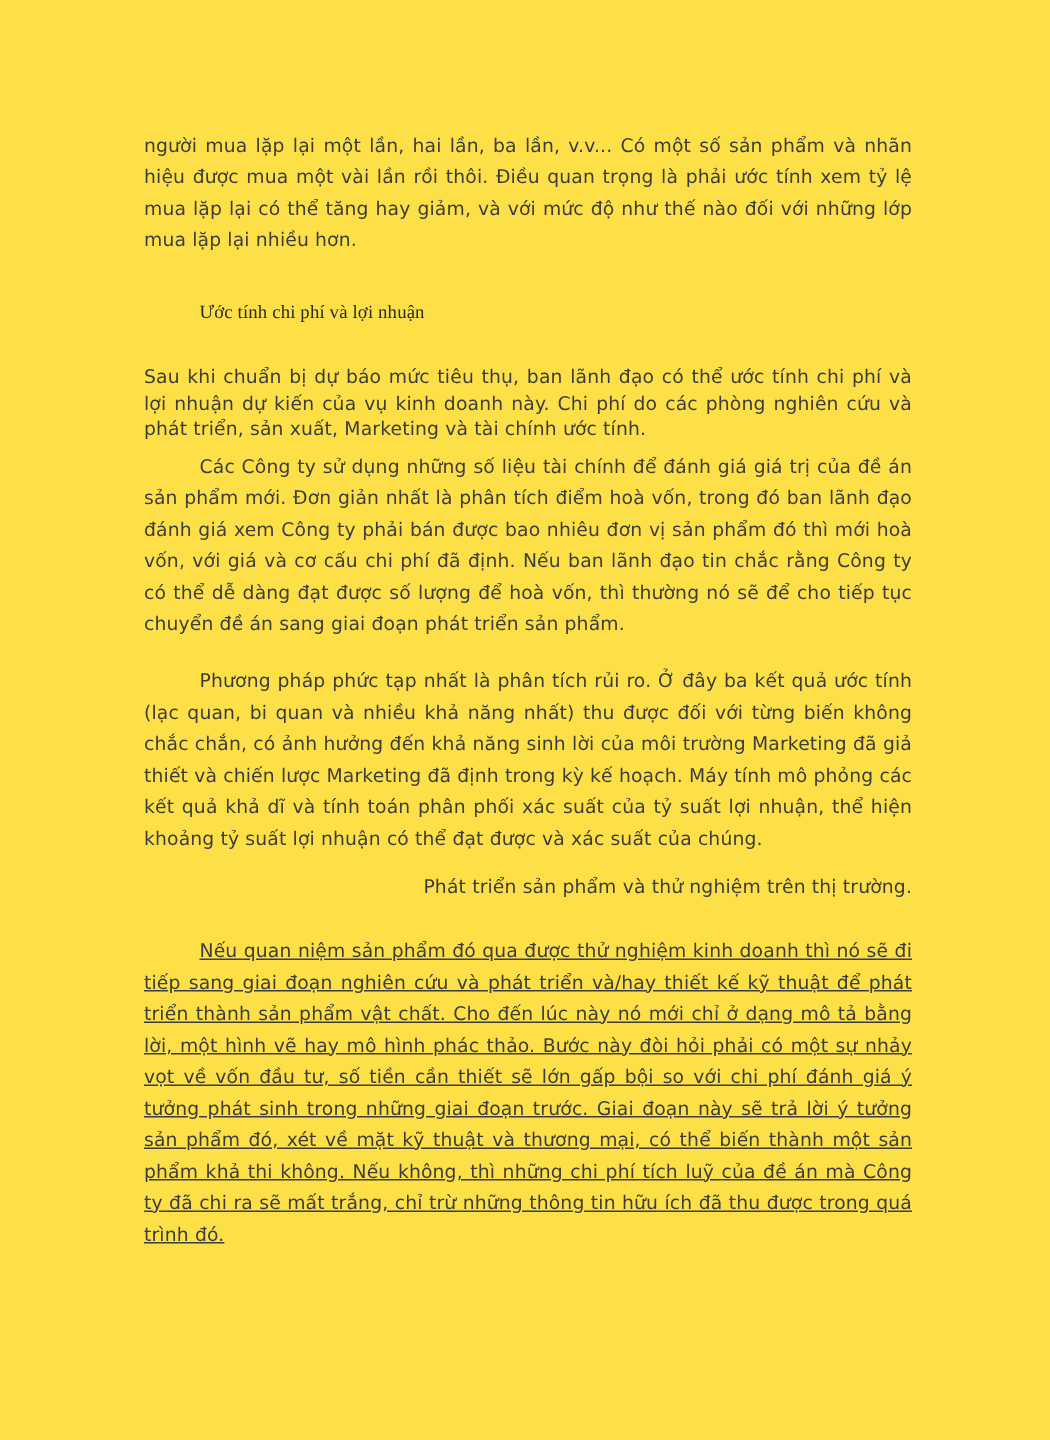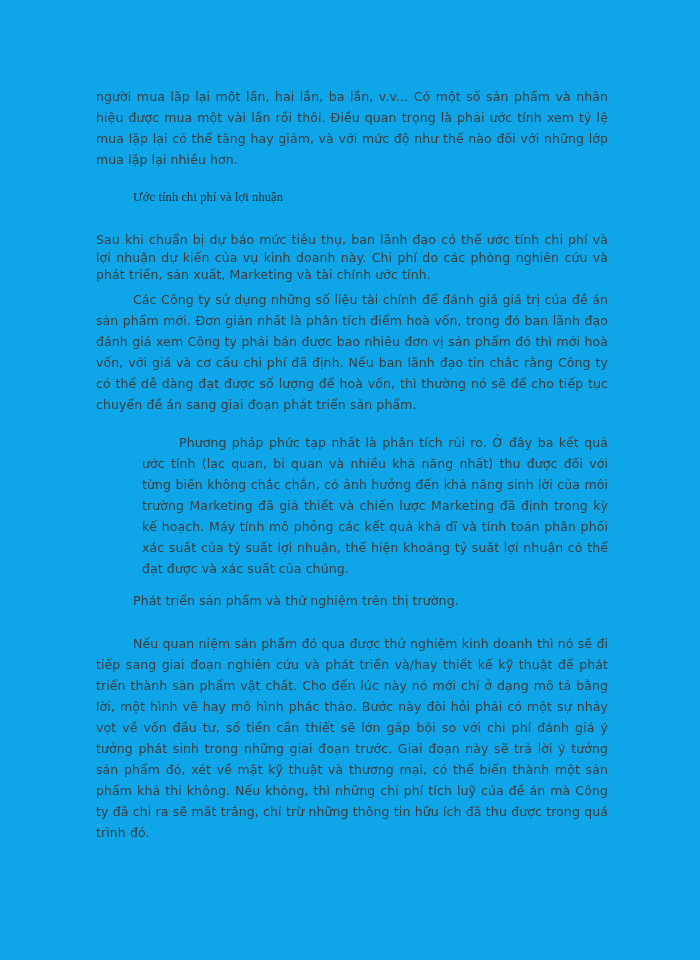--- a/index.html
+++ b/index.html
@@ -4,21 +4,21 @@
 <style>
   html, body {
     margin: 0;
     padding: 0;
     background: #ffffff;
   }
   .page {
     position: relative;
     width: 700px;
     height: 960px;
-    background: #0ea5e9;
+    background: #fde047;
     overflow: hidden;
     font-family: "DejaVu Sans", "Liberation Sans", sans-serif;
     color: #3d3d3d;
   }
   .content {
     position: absolute;
     left: 96px;
     top: 86px;
     width: 512px;
   }
@@ -35,27 +35,27 @@
 
   
   .p1 { margin-bottom: 0; }
   .heading {
     font-family: "Liberation Serif", "DejaVu Serif", serif;
     font-size: 12.5px;
     line-height: 16px;
     color: #2b2b2b;
     text-indent: 37px;
     text-align: left;
-    margin-top: 19px;
+    margin-top: 30px;
   }
   .p2 { margin-top: 26px; }
   .p3 { margin-top: 5px; }
-  .p4 { margin-top: 17px; margin-left: 46px; }
-  .subline { margin-top: 11px; text-align: left; }
-  .p5 { margin-top: 22px; }
+  .p4 { margin-top: 17px; }
+  .subline { margin-top: 11px; text-align: right; }
+  .p5 { margin-top: 22px; text-decoration: underline; }
   .p6 { margin-top: 16px; }
 </style>
 </head>
 <body>
 
 <div class="page">
   <div class="content">
     <p class="p1">người mua lặp lại một lần, hai lần, ba lần, v.v... Có một số sản phẩm và nhãn hiệu được mua một vài lần rồi thôi. Điều quan trọng là phải ước tính xem tỷ lệ mua lặp lại có thể tăng hay giảm, và với mức độ như thế nào đối với những lớp mua lặp lại nhiều hơn.</p>
 
     <p class="heading">Ước tính chi phí và lợi nhuận</p>

